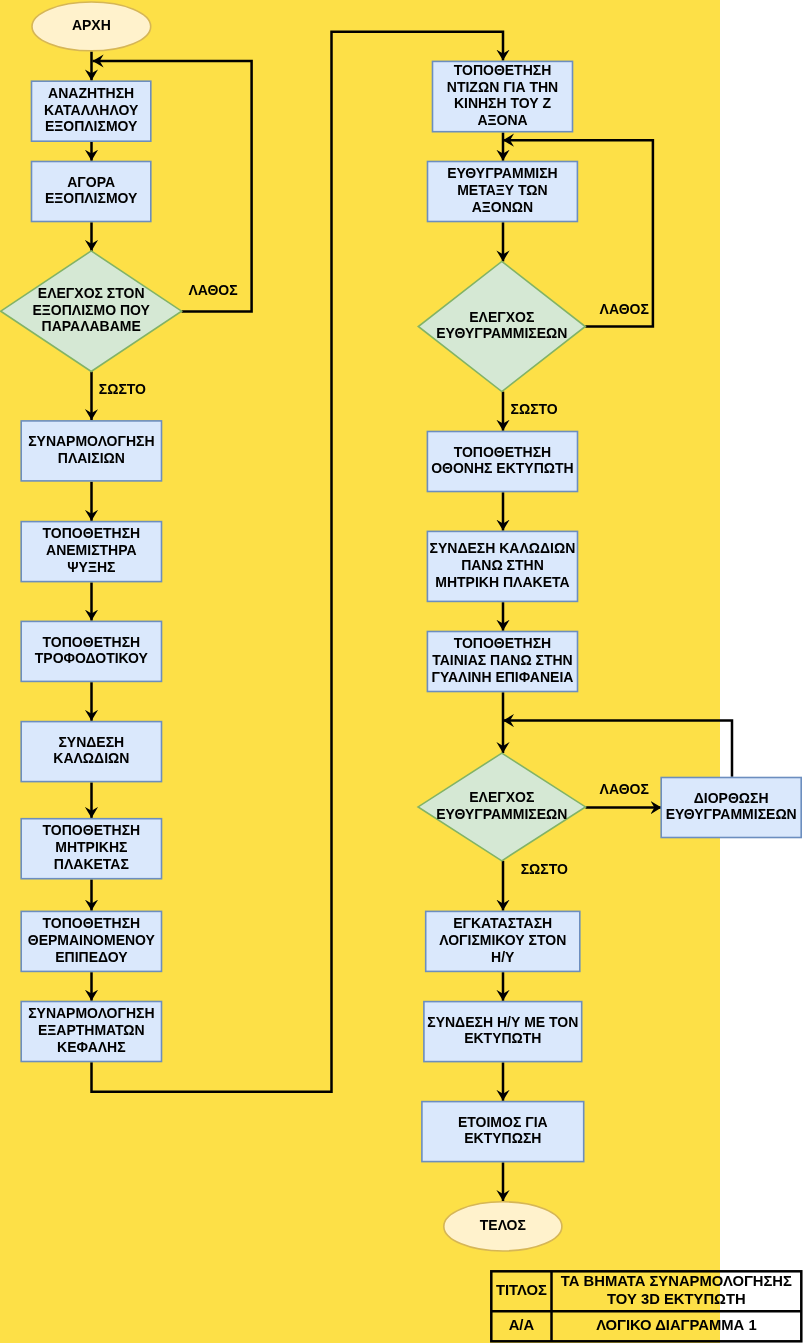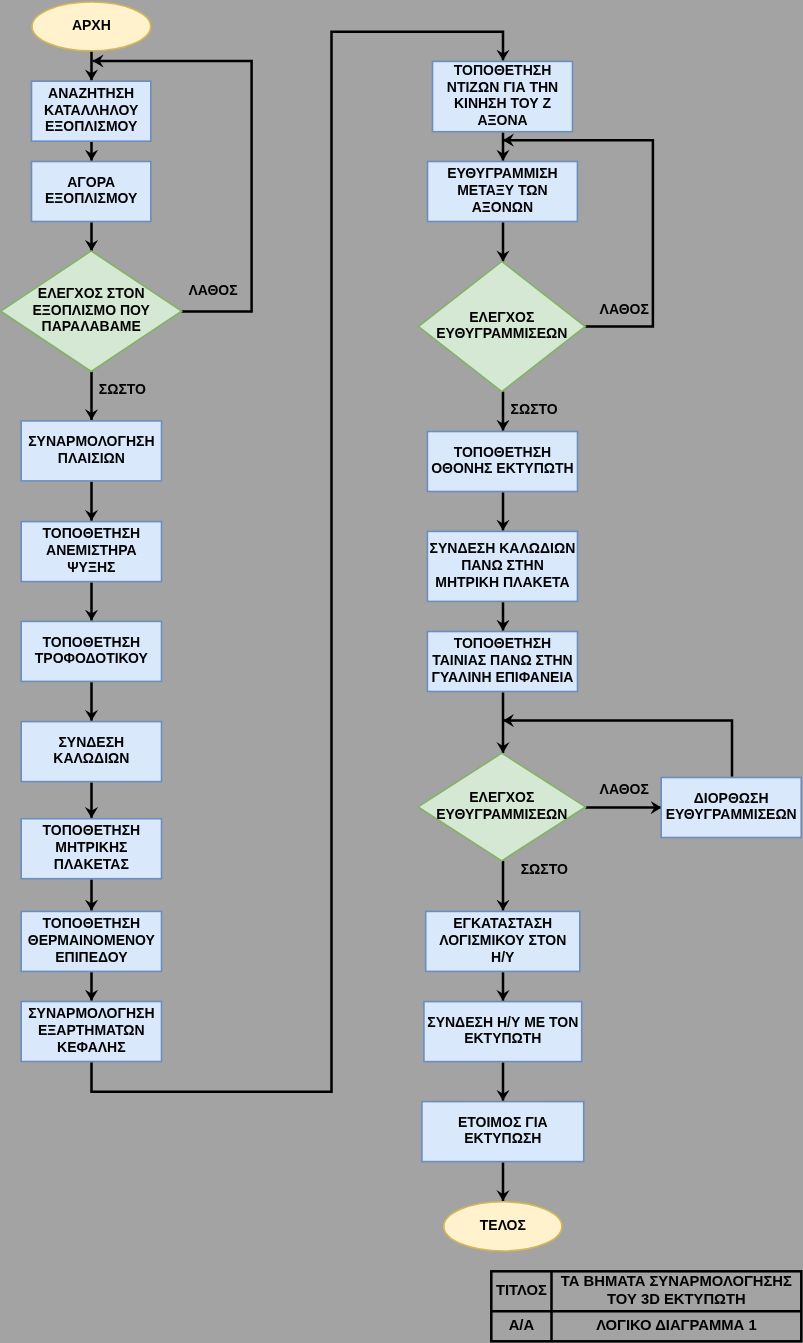--- a/index.html
+++ b/index.html
@@ -1,19 +1,19 @@
 <!DOCTYPE html>
 <html><head>
 <meta charset="utf-8">
 <title>Flowchart</title>
 <style>
   html,body{margin:0;padding:0;background:#ffffff;}
   body{width:803px;height:1343px;overflow:hidden;
        font-family:"Liberation Sans",sans-serif;}
-  #stage{position:relative;width:803px;height:1343px;background:#a3a3a3;}
+  #stage{position:relative;width:720px;height:1343px;background:#fde047;}
   svg#chart{position:absolute;left:0;top:0;display:block;}
   .nd-text{font-family:"Liberation Sans",sans-serif;font-weight:bold;
            font-size:14px;fill:#000;text-anchor:middle;dominant-baseline:auto;}
   .edge-label{font-family:"Liberation Sans",sans-serif;font-weight:bold;
            font-size:14px;fill:#000;}
   .tbl-text{font-family:"Liberation Sans",sans-serif;font-weight:bold;
            font-size:14.8px;fill:#000;text-anchor:middle;}
   .lnk{fill:none;stroke:#000;stroke-width:2.5;}
   .proc{fill:#dae8fc;stroke:#6c8ebf;stroke-width:1.6;}
   .dec{fill:#d5e8d4;stroke:#82b366;stroke-width:1.6;}

